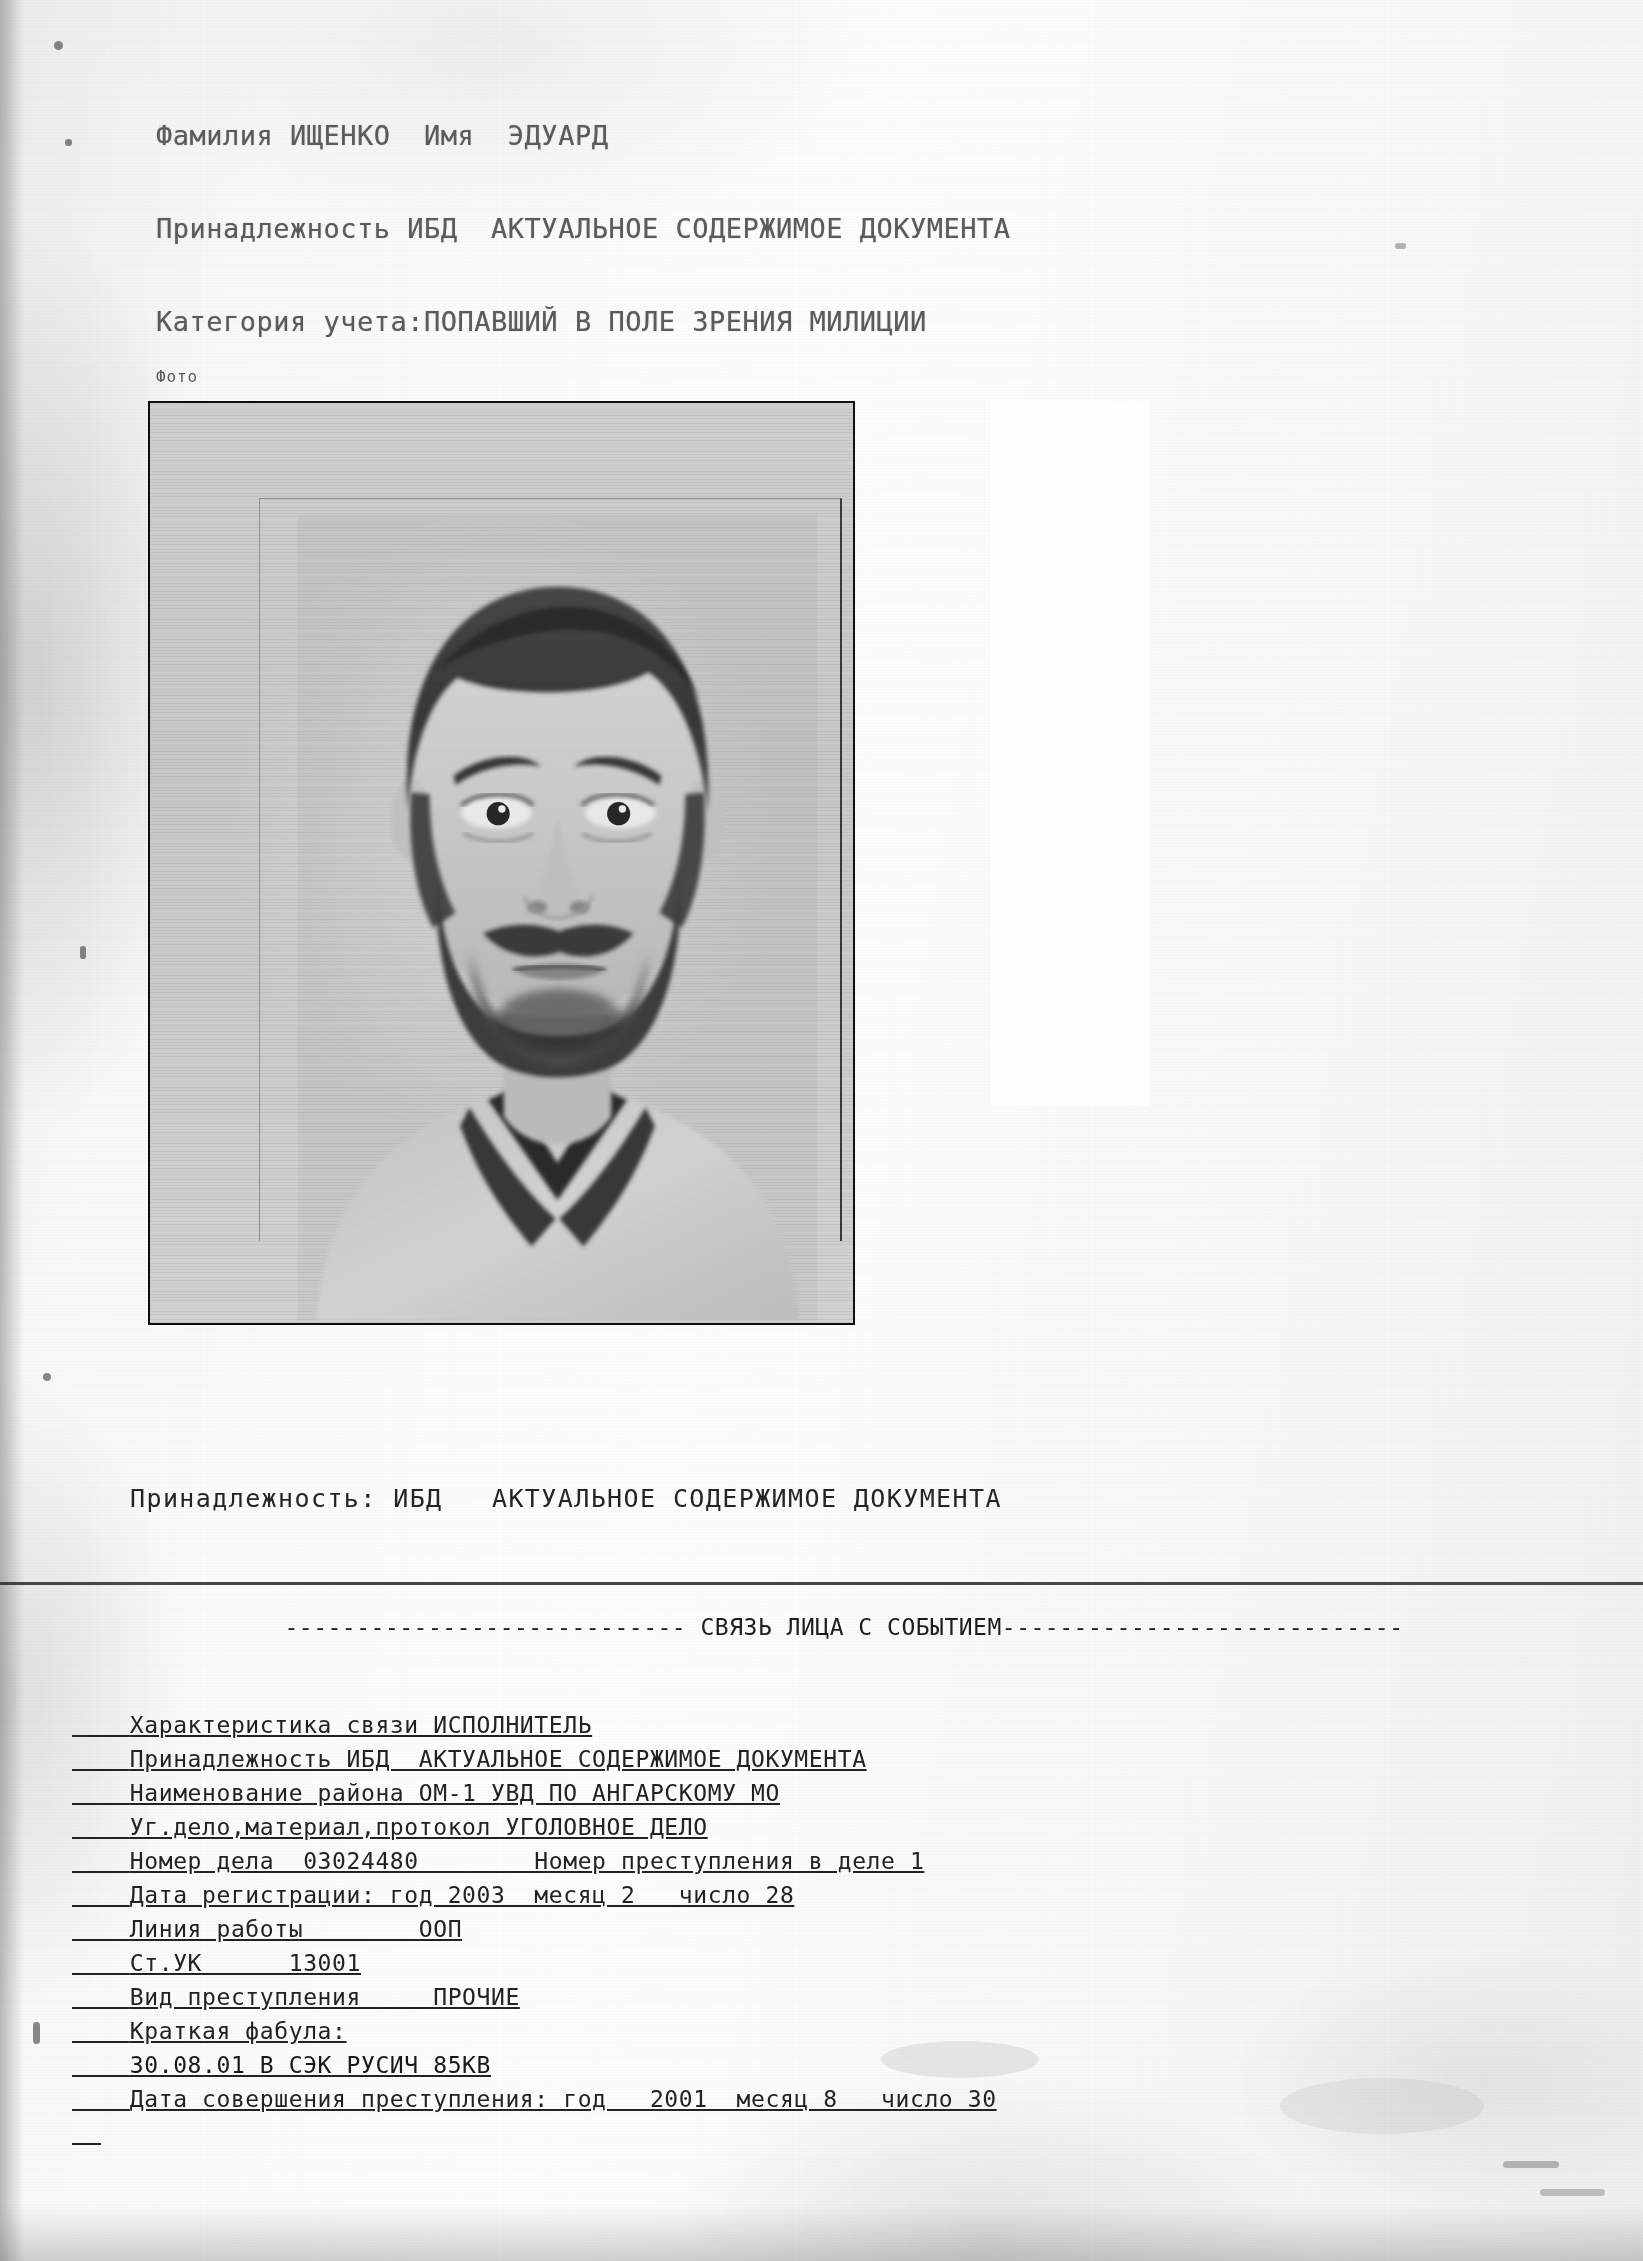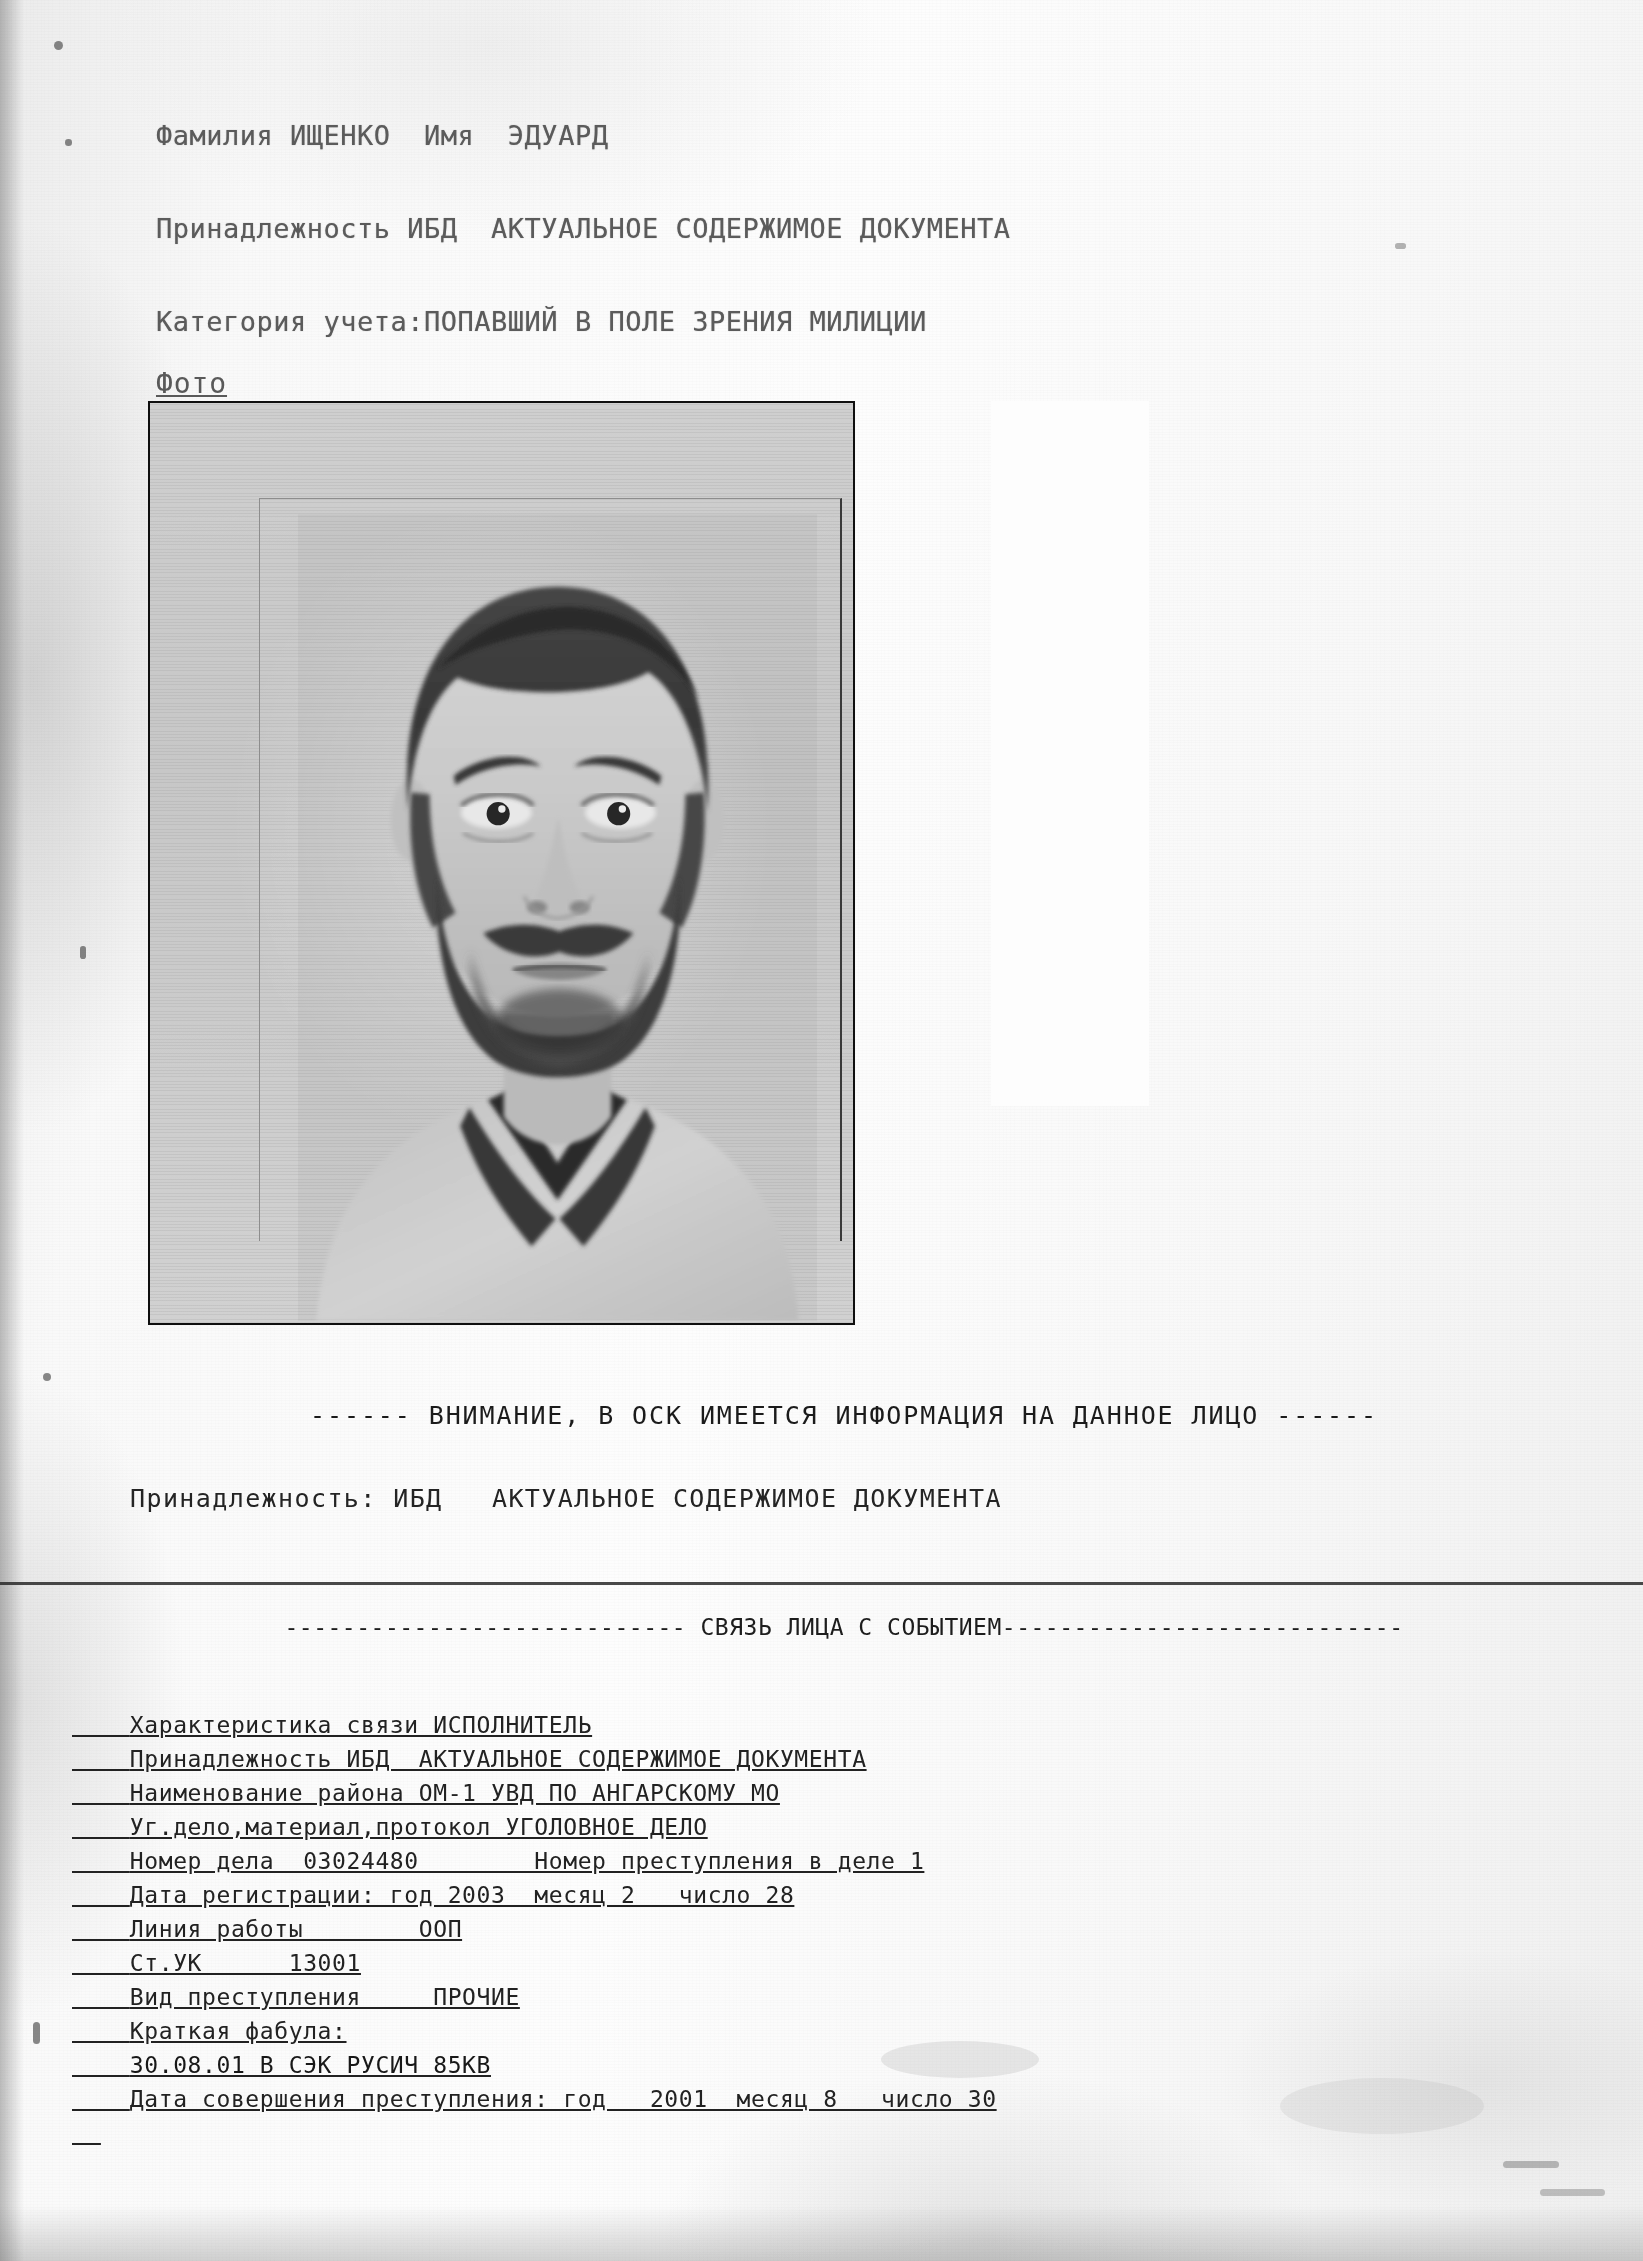--- a/index.html
+++ b/index.html
@@ -65,24 +65,23 @@
     white-space: pre;
   }
   .header-block .line { display: block; }
   .faded { color: #5c5c5c; text-shadow: 0 0 0.9px rgba(120,120,120,.7); }
   .dark { color: #1a1a1a; }
 
   .foto-label {
     position: absolute;
     left: 156px;
     top: 367px;
-    font-size: 28px;
+    font-size: 16px;
     color: #5a5a5a;
     letter-spacing: 0.9px;
-    text-decoration: underline;
   }
 
   
   .photo-wrap {
     position: absolute;
     left: 148px;
     top: 401px;
     width: 853px;
     height: 928px;
   }
@@ -303,21 +302,20 @@
         <path d="M186 470 C 188 540, 216 586, 282 596 C 348 586, 374 540, 378 470
                  C 368 534, 336 570, 282 576 C 228 570, 196 534, 186 470 Z" fill="#4f4f4f" filter="url(#soft2)"></path>
 
         <ellipse cx="282" cy="548" rx="70" ry="36" fill="#333" opacity=".55" filter="url(#soft2)"></ellipse>
 
         <rect x="0" y="0" width="560" height="870" fill="#000" opacity="0.03"></rect>
       </svg>
     </div>
   </div>
 
-  <div class="attention">------ ВНИМАНИЕ, В ОСК ИМЕЕТСЯ ИНФОРМАЦИЯ НА ДАННОЕ ЛИЦО ------</div>
   <div class="belong-line">Принадлежность: ИБД   АКТУАЛЬНОЕ СОДЕРЖИМОЕ ДОКУМЕНТА</div>
 
   <div class="hrule"></div>
 
   <div class="event-header">---------------------------- СВЯЗЬ ЛИЦА С СОБЫТИЕМ----------------------------</div>
 
   <div class="event-block">
     <span class="line">Характеристика связи ИСПОЛНИТЕЛЬ</span>
     <span class="line">Принадлежность ИБД  АКТУАЛЬНОЕ СОДЕРЖИМОЕ ДОКУМЕНТА</span>
     <span class="line">Наименование района ОМ-1 УВД ПО АНГАРСКОМУ МО</span>

